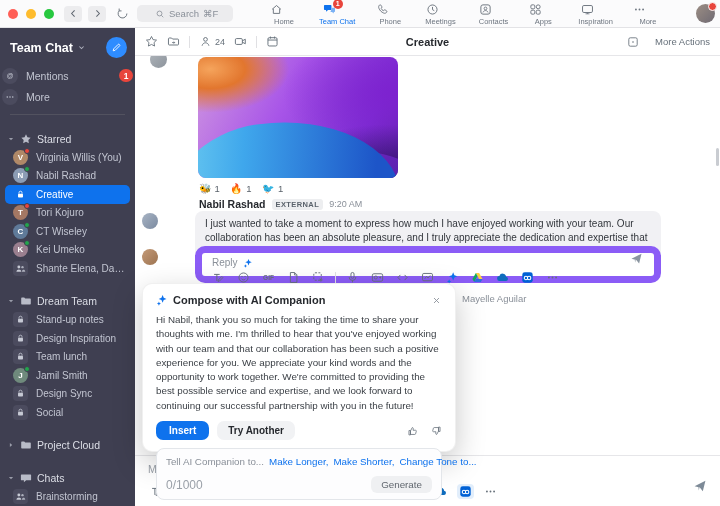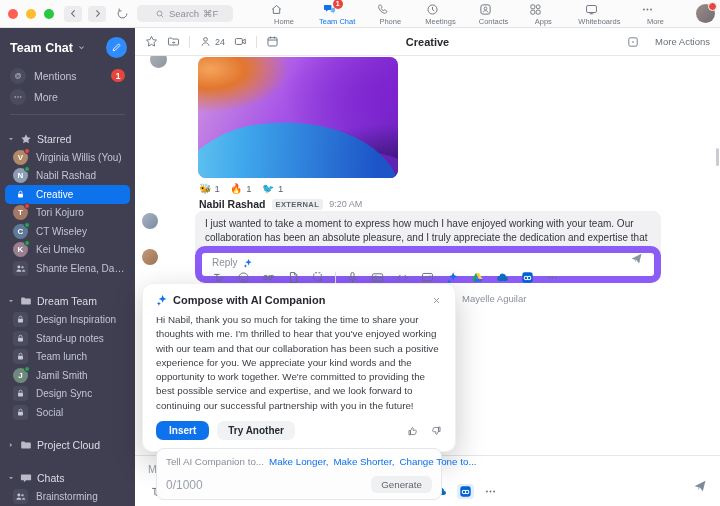--- a/index.html
+++ b/index.html
@@ -29,21 +29,21 @@
   .avatar-top::after { content:""; position:absolute; right:-2px; top:-2px; width:7px; height:7px; border-radius:50%; background:#E8453C; border:1px solid #FBFBFC; }
 
   
   #sidebar { position:absolute; left:0; top:28px; width:135px; height:478px; background:#3F3F51; color:#C2C5D1; overflow:hidden; }
   .sb-header { display:flex; align-items:center; padding:9px 8px 7px 10px; }
   .sb-title { font-size:12.5px; font-weight:bold; color:#FFFFFF; }
   .sb-title-chev { color:#AEB1BE; margin-left:4px; display:flex; }
   .sb-title-chev svg { width:9px; height:9px; }
   .compose-btn { width:21px; height:21px; border-radius:50%; background:#2E8CFF; margin-left:auto; display:flex; align-items:center; justify-content:center; }
   .compose-btn svg { width:11px; height:11px; color:#fff; }
-  .sb-row { height:21px; display:flex; align-items:center; gap:8px; padding:0 10px; font-size:10.5px; }
+  .sb-row { height:21px; display:flex; align-items:center; gap:8px; padding:0 2px; font-size:10.5px; }
   .sb-ico { width:16px; height:16px; border-radius:50%; background:#4B4B5E; color:#C6C9D4; display:flex; align-items:center; justify-content:center; flex:none; }
   .sb-ico svg { width:10px; height:10px; }
   .sb-badge { min-width:14px; height:13px; border-radius:7px; background:#E8453C; color:#fff; font-size:8.5px; font-weight:bold; display:flex; align-items:center; justify-content:center; margin-left:auto; padding:0 3px; }
   .sb-div { height:1px; background:#52525F; margin:7px 10px 5px 10px; }
   .sb-sec-h { height:19px; display:flex; align-items:center; gap:5px; padding:0 6px 0 7px; font-size:10.5px; color:#DCDEE6; margin-top:14px; }
   .sb-caret { color:#9A9DAA; display:flex; flex:none; }
   .sb-caret svg { width:8px; height:8px; }
   .sb-sec-ic { color:#B9BCC8; display:flex; flex:none; }
   .sb-sec-ic svg { width:12px; height:12px; }
   .sb-item { height:18.5px; display:flex; align-items:center; gap:8px; padding:0 6px 0 13px; font-size:10px; position:relative; }
@@ -225,21 +225,21 @@
           </span>
           <span class="nav-lbl">Apps</span>
         </div>
         <div class="nav-item">
           <span class="nav-ic">
             <svg viewBox="0 0 16 16">
               <rect x="1.9" y="3.1" width="12.2" height="8.6" rx="1.6" fill="none" stroke="currentColor" stroke-width="1.2"></rect>
               <path d="M8 11.7v1.6M5.6 13.3h4.8" stroke="currentColor" stroke-width="1.1" fill="none"></path>
             </svg>
           </span>
-          <span class="nav-lbl">Whiteboards</span>
+          <span class="nav-lbl">Inspiration</span>
         </div>
         <div class="nav-item">
           <span class="nav-ic">
             <svg viewBox="0 0 16 16">
               <circle cx="3.6" cy="8" r="1.15" fill="currentColor"></circle>
               <circle cx="8" cy="8" r="1.15" fill="currentColor"></circle>
               <circle cx="12.4" cy="8" r="1.15" fill="currentColor"></circle>
             </svg>
           </span>
           <span class="nav-lbl">More</span>
@@ -351,30 +351,30 @@
           </span>
           <span>Dream Team</span>
         </div>
         <div class="sb-item">
           <span class="sb-sym">
             <svg viewBox="0 0 16 16">
               <rect x="4.4" y="6.8" width="7.2" height="5.6" rx="1.1" fill="currentColor"></rect>
               <path d="M5.8 6.8V5.4a2.2 2.2 0 014.4 0v1.4" fill="none" stroke="currentColor" stroke-width="1.2"></path>
             </svg>
           </span>
-          <span class="lbl">Design Inspiration</span>
+          <span class="lbl">Stand-up notes</span>
         </div>
         <div class="sb-item">
           <span class="sb-sym">
             <svg viewBox="0 0 16 16">
               <rect x="4.4" y="6.8" width="7.2" height="5.6" rx="1.1" fill="currentColor"></rect>
               <path d="M5.8 6.8V5.4a2.2 2.2 0 014.4 0v1.4" fill="none" stroke="currentColor" stroke-width="1.2"></path>
             </svg>
           </span>
-          <span class="lbl">Stand-up notes</span>
+          <span class="lbl">Design Inspiration</span>
         </div>
         <div class="sb-item">
           <span class="sb-sym">
             <svg viewBox="0 0 16 16">
               <rect x="4.4" y="6.8" width="7.2" height="5.6" rx="1.1" fill="currentColor"></rect>
               <path d="M5.8 6.8V5.4a2.2 2.2 0 014.4 0v1.4" fill="none" stroke="currentColor" stroke-width="1.2"></path>
             </svg>
           </span>
           <span class="lbl">Team lunch</span>
         </div>

